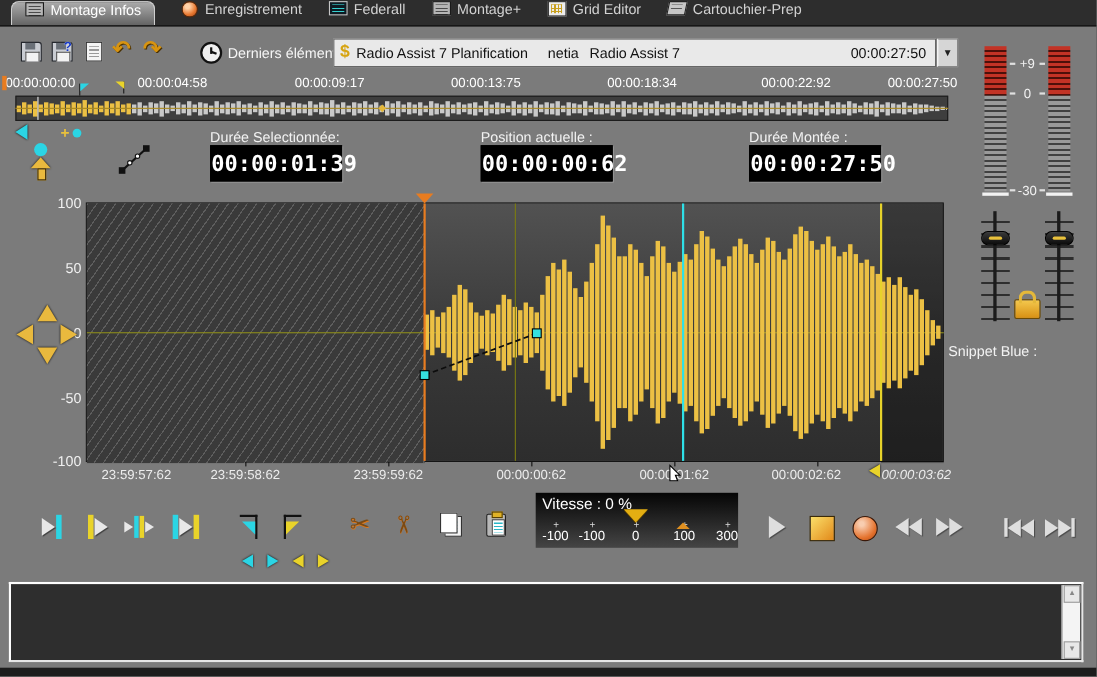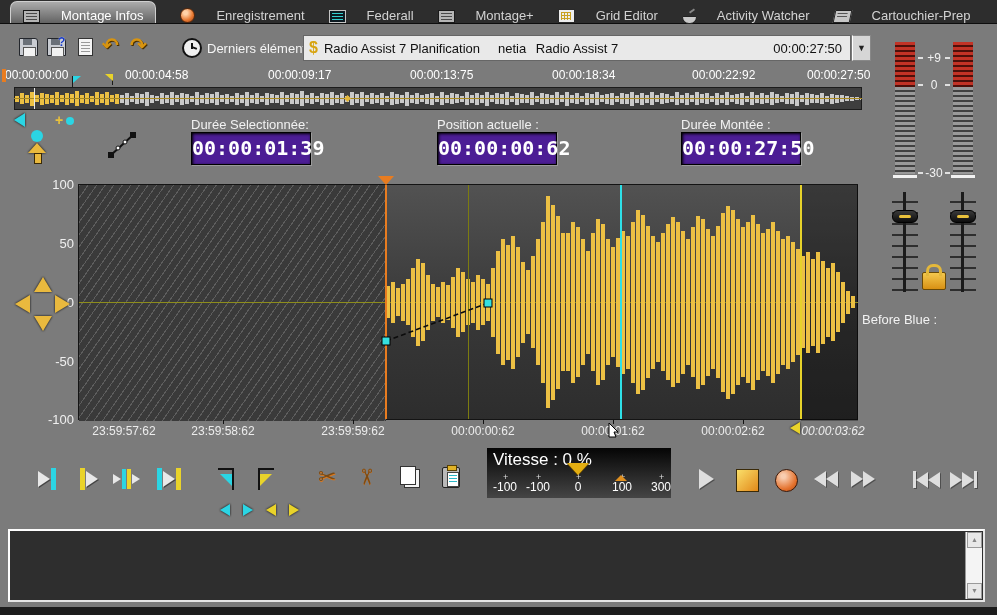--- a/index.html
+++ b/index.html
@@ -2,21 +2,21 @@
 <html><head>
 <meta charset="utf-8">
 <style>
   html,body{margin:0;padding:0;background:#555;}
   #app{position:relative;width:997px;height:615px;background:#7b7b7b;overflow:hidden;
        font-family:"Liberation Sans",sans-serif;color:#f2f2f2;}
   
   .tabbar{position:absolute;left:0;top:0;width:997px;height:24px;background:#2d2d2d;
           border-bottom:1px solid #0e0e0e;display:flex;align-items:flex-end;padding-left:10px;
           box-sizing:border-box;gap:24px;}
-  .tab{display:flex;align-items:flex-end;gap:21px;height:22px;font-size:13px;color:#d2d2d2;
+  .tab{display:flex;align-items:flex-start;gap:6px;height:22px;font-size:13px;color:#d2d2d2;
        white-space:nowrap;cursor:default;}
   .tab.active{background:linear-gradient(#ababab,#636363);color:#fff;border:1px solid #cfcfcf;
        border-bottom:none;border-radius:7px 7px 0 0;padding:0 12px;height:21px;}
   .ic{display:inline-block;position:relative;}
   .ic-kbd{width:15px;height:11px;background:#b5b5b5;border:1px solid #1a1a1a;
           background-image:repeating-linear-gradient(to bottom,#4a4a4a 0 1px,transparent 1px 3px);
           background-size:11px 100%;background-position:2px 2px;background-repeat:no-repeat;}
   .ic-orb{width:13px;height:13px;border-radius:50%;border:1px solid #5a2808;
           background:radial-gradient(circle at 35% 30%,#ffd2a8 15%,#e87830 60%,#98421a);}
   .ic-monitor{width:15px;height:11px;background:#0d1a22;border:1px solid #c6c6c6;
@@ -70,21 +70,21 @@
   .ruler-label{position:absolute;top:68px;font-size:12px;color:#fff;white-space:nowrap;}
   .ovstrip{position:absolute;left:14px;top:87px;width:848px;height:23px;background:#3e3e3e;
            border:1px solid #1c1c1c;box-sizing:border-box;display:flex;align-items:center;overflow:hidden;}
   .ovline{position:absolute;left:14px;top:98px;width:848px;height:1px;background:#a8881f;}
   .ovplay{position:absolute;left:34px;top:88px;width:1px;height:21px;background:#e8e8e8;}
   .ovdiamond{position:absolute;left:345px;top:96px;width:5px;height:5px;background:#e2b63a;transform:rotate(45deg);}
   .flagpole{position:absolute;width:1px;height:11px;background:#1a1a1a;}
   .flagtri{position:absolute;width:0;height:0;}
   
   .dlabel{position:absolute;font-size:13px;color:#f2f2f2;white-space:nowrap;}
-  .digital{position:absolute;width:120px;height:33px;background:#4c1d95;border:1px solid #000;
+  .digital{position:absolute;width:120px;height:33px;background:#000000;border:1px solid #000;
            box-shadow:1px 1px 0 #9a9a9a, inset 1px 1px 3px #000;box-sizing:border-box;
            font-family:"DejaVu Sans Mono",monospace;font-weight:bold;font-size:20px;color:#fff;
            text-align:center;line-height:31px;letter-spacing:0px;}
   .digital.orange{color:#eda31d;}
   
   .plot{position:absolute;left:78px;top:184px;width:780px;height:236px;
         background:linear-gradient(#525252,#383838 55%,#2d2d2d);border:1px solid #141414;box-sizing:border-box;}
   .hatch{position:absolute;left:0;top:0;width:307px;height:236px;background:#3a3a3a;
         background-image:repeating-linear-gradient(125deg,rgba(220,220,220,0.22) 0 1px,transparent 1px 7px);}
   .darkzone{position:absolute;left:722px;top:0;width:57px;height:236px;background:rgba(0,0,0,0.30);}
@@ -120,21 +120,21 @@
         background-image:repeating-linear-gradient(to bottom,#2bb8c8 0 1px,transparent 1px 3px);
         background-position:2px 4px;background-size:9px 10px;background-repeat:no-repeat;}
   .copyic:before{content:"";position:absolute;left:-5px;top:-4px;width:14px;height:17px;background:#fff;border:1px solid #333;}
   .pasteic{position:absolute;width:16px;height:19px;background:#b9b9b9;border:1px solid #222;border-radius:2px;}
   .pasteic:before{content:"";position:absolute;left:4px;top:-3px;width:8px;height:4px;background:#e0b226;border:1px solid #574005;}
   .pasteic:after{content:"";position:absolute;left:4px;top:4px;width:10px;height:13px;background:#fff;border:1px solid #444;
         background-image:repeating-linear-gradient(to bottom,#2bb8c8 0 1px,transparent 1px 3px);
         background-position:1px 2px;background-size:8px 9px;background-repeat:no-repeat;}
   .vitesse{position:absolute;left:487px;top:448px;width:184px;height:50px;
         background:linear-gradient(#050505,#454545);}
-  .vlabel{position:absolute;left:6px;top:2px;font-size:17px;color:#fff;}
+  .vlabel{position:absolute;left:6px;top:2px;font-size:14px;color:#fff;}
   .vplus{position:absolute;top:24px;font-size:9px;color:#ddd;}
   .vnum{position:absolute;top:32px;width:40px;text-align:center;font-size:12px;color:#fff;}
   .transport .tri-r{border-top:10px solid transparent;border-bottom:10px solid transparent;border-left:15px solid #dedede;filter:drop-shadow(1px 1px 0 #4e4e4e);}
   .stopbtn{position:absolute;width:21px;height:21px;background:linear-gradient(135deg,#fadf6a,#e2891a);border:1px solid #3a2a08;}
   .recbtn{position:absolute;width:21px;height:21px;border-radius:50%;background:radial-gradient(circle at 35% 30%,#f8cdb0 10%,#e4712c 65%,#a84818);border:1px solid #3a1808;}
   .vbar{display:inline-block;width:3px;height:17px;background:#dedede;filter:drop-shadow(1px 1px 0 #4e4e4e);}
   
   .textarea{position:absolute;left:8px;top:529px;width:977px;height:73px;background:#2e2e2e;
         border:2px solid;border-color:#fdfdfd #e6e6e6 #e6e6e6 #fdfdfd;box-sizing:border-box;}
   .vscroll{position:absolute;right:1px;top:1px;width:16px;height:67px;background:#f4f4f4;border-left:1px solid #999;}
@@ -160,24 +160,20 @@
       <span class="ic ic-monitor"></span>
       <span>Federall</span>
     </div>
     <div class="tab">
       <span class="ic ic-kbd"></span>
       <span>Montage+</span>
     </div>
     <div class="tab">
       <span class="ic ic-grid"></span>
       <span>Grid Editor</span>
-    </div>
-    <div class="tab">
-      <span class="ic ic-watch"></span>
-      <span>Activity Watcher</span>
     </div>
     <div class="tab">
       <span class="ic ic-cart"></span>
       <span>Cartouchier-Prep</span>
     </div>
 
   </div>
 
   <div class="tbtn floppy" style="left:19px;"></div>
   <div class="tbtn floppy" style="left:47px;">
@@ -568,21 +564,21 @@
     <polygon points="1,15 1,1 10,10 6,10 8,15" fill="#fff" stroke="#000" stroke-width="1"></polygon>
   </svg>
 
   <div class="fader" style="left:892px;top:192px;">
     <div class="fhandle" style="top:18px;"></div>
   </div>
   <div class="fader" style="left:950px;top:192px;">
     <div class="fhandle" style="top:18px;"></div>
   </div>
   <div class="lock" style="left:922px;top:272px;"></div>
-  <div class="dlabel" style="left:862px;top:312px;">Before Blue :</div>
+  <div class="dlabel" style="left:862px;top:312px;">Snippet Blue :</div>
 
   <div class="cbtn" style="left:38px;top:468px;">
     <span class="tri" style="border-top:8px solid transparent;border-bottom:8px solid transparent;border-left:12px solid #e8e8e8;filter:drop-shadow(1px 1px 0 #444);"></span>
     <span class="bar cyan"></span>
   </div>
   <div class="cbtn" style="left:80px;top:468px;">
     <span class="bar yellow"></span>
     <span class="tri" style="border-top:8px solid transparent;border-bottom:8px solid transparent;border-left:12px solid #e8e8e8;filter:drop-shadow(1px 1px 0 #444);"></span>
   </div>
   <div class="cbtn" style="left:113px;top:469px;">

